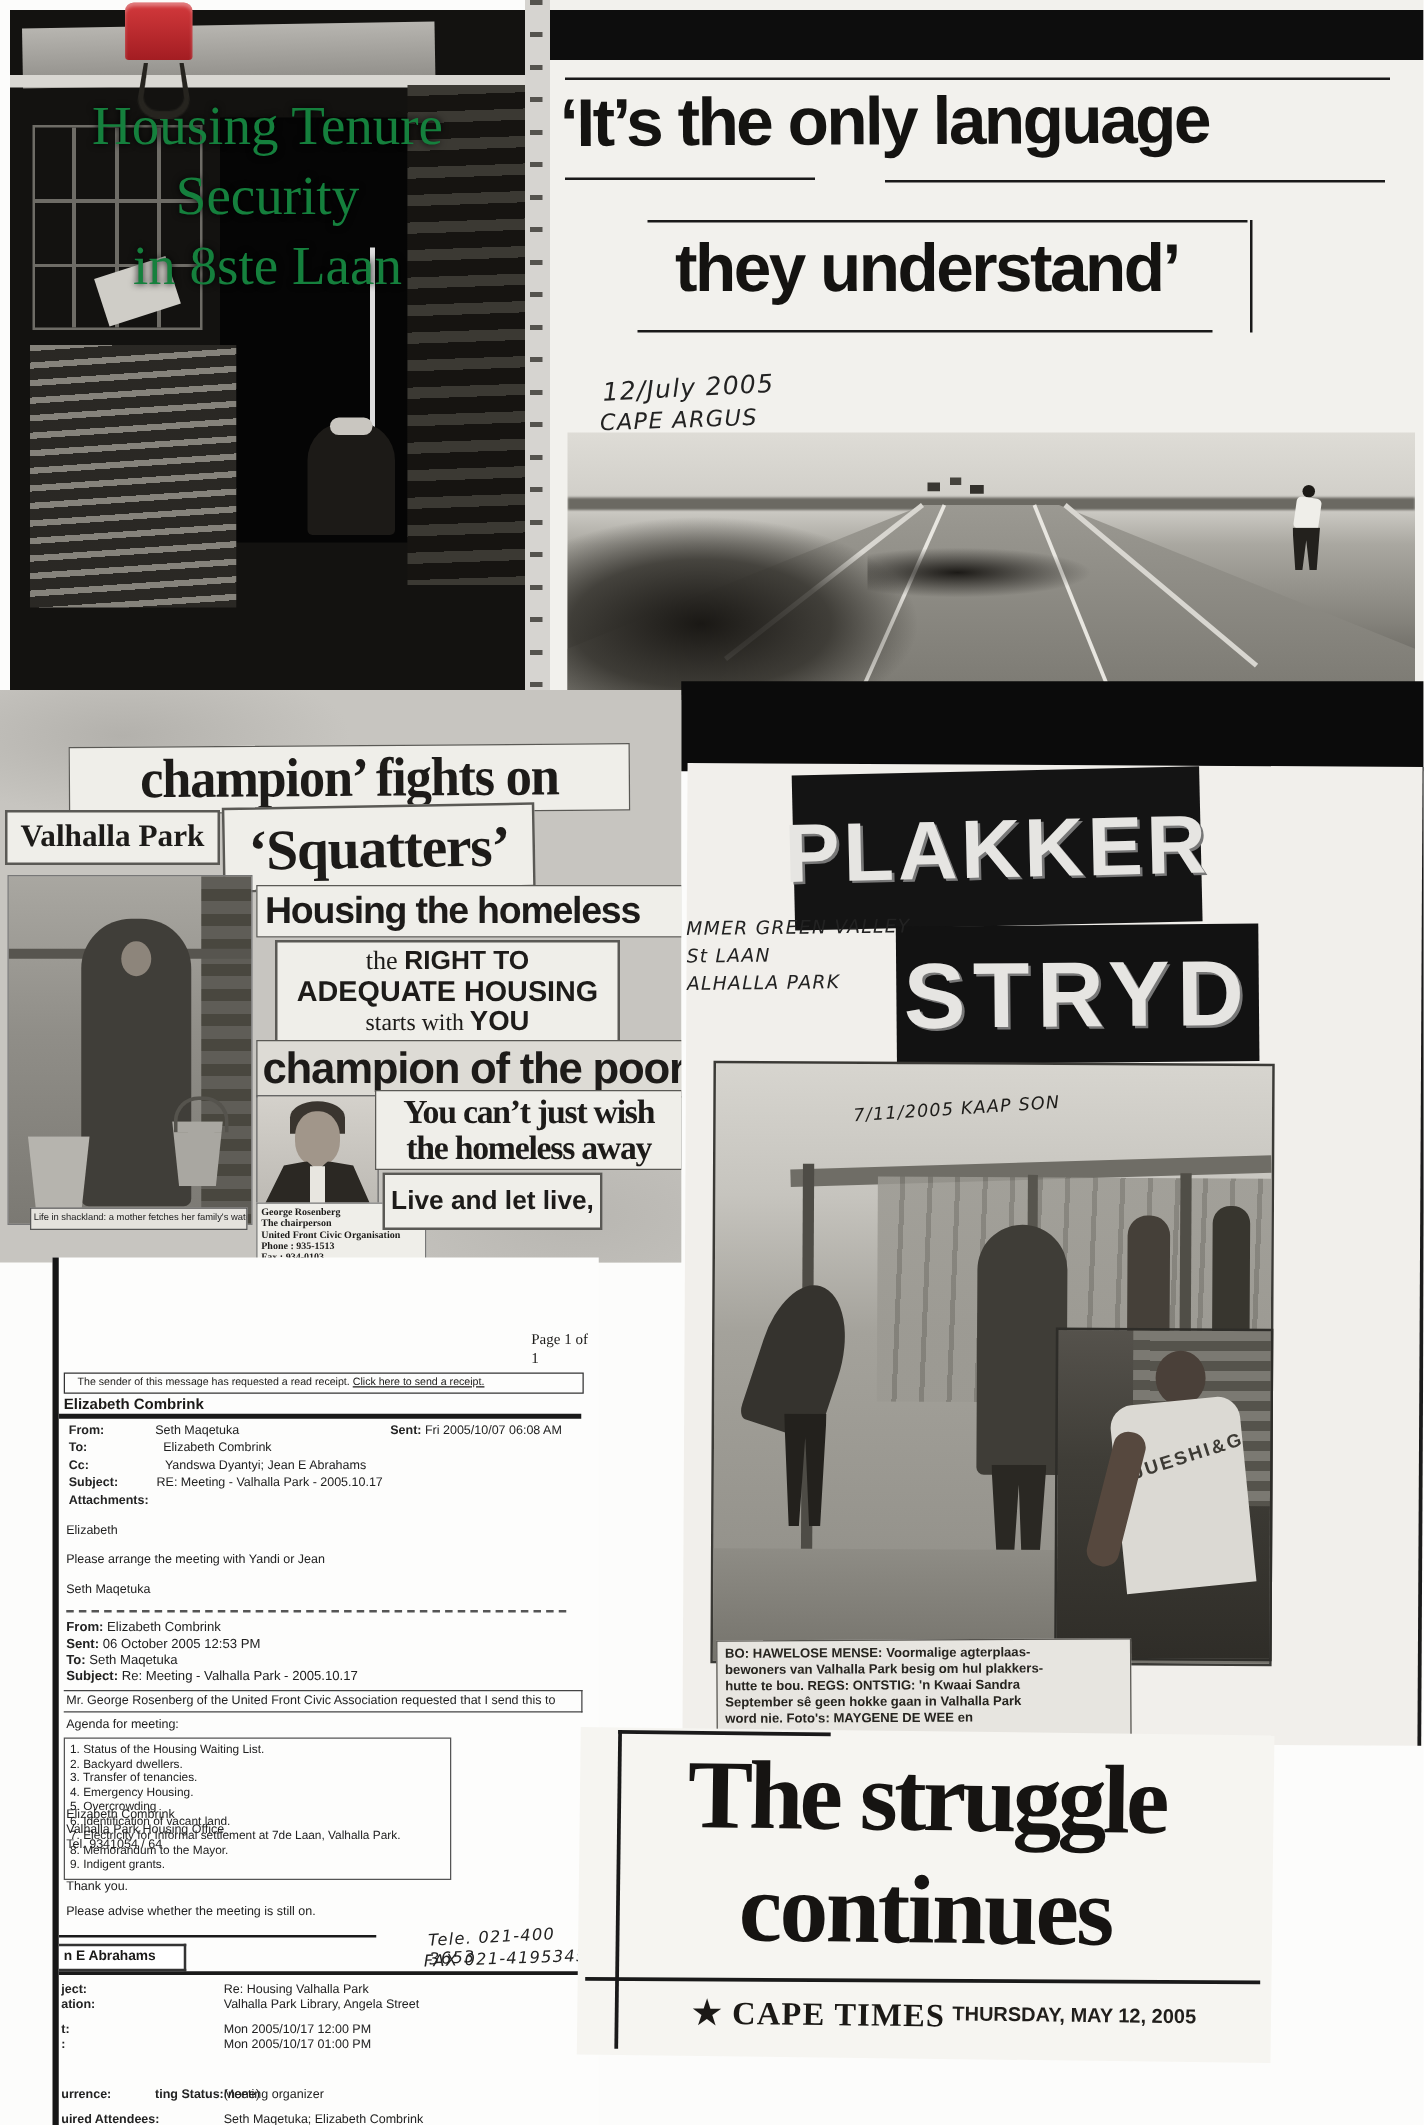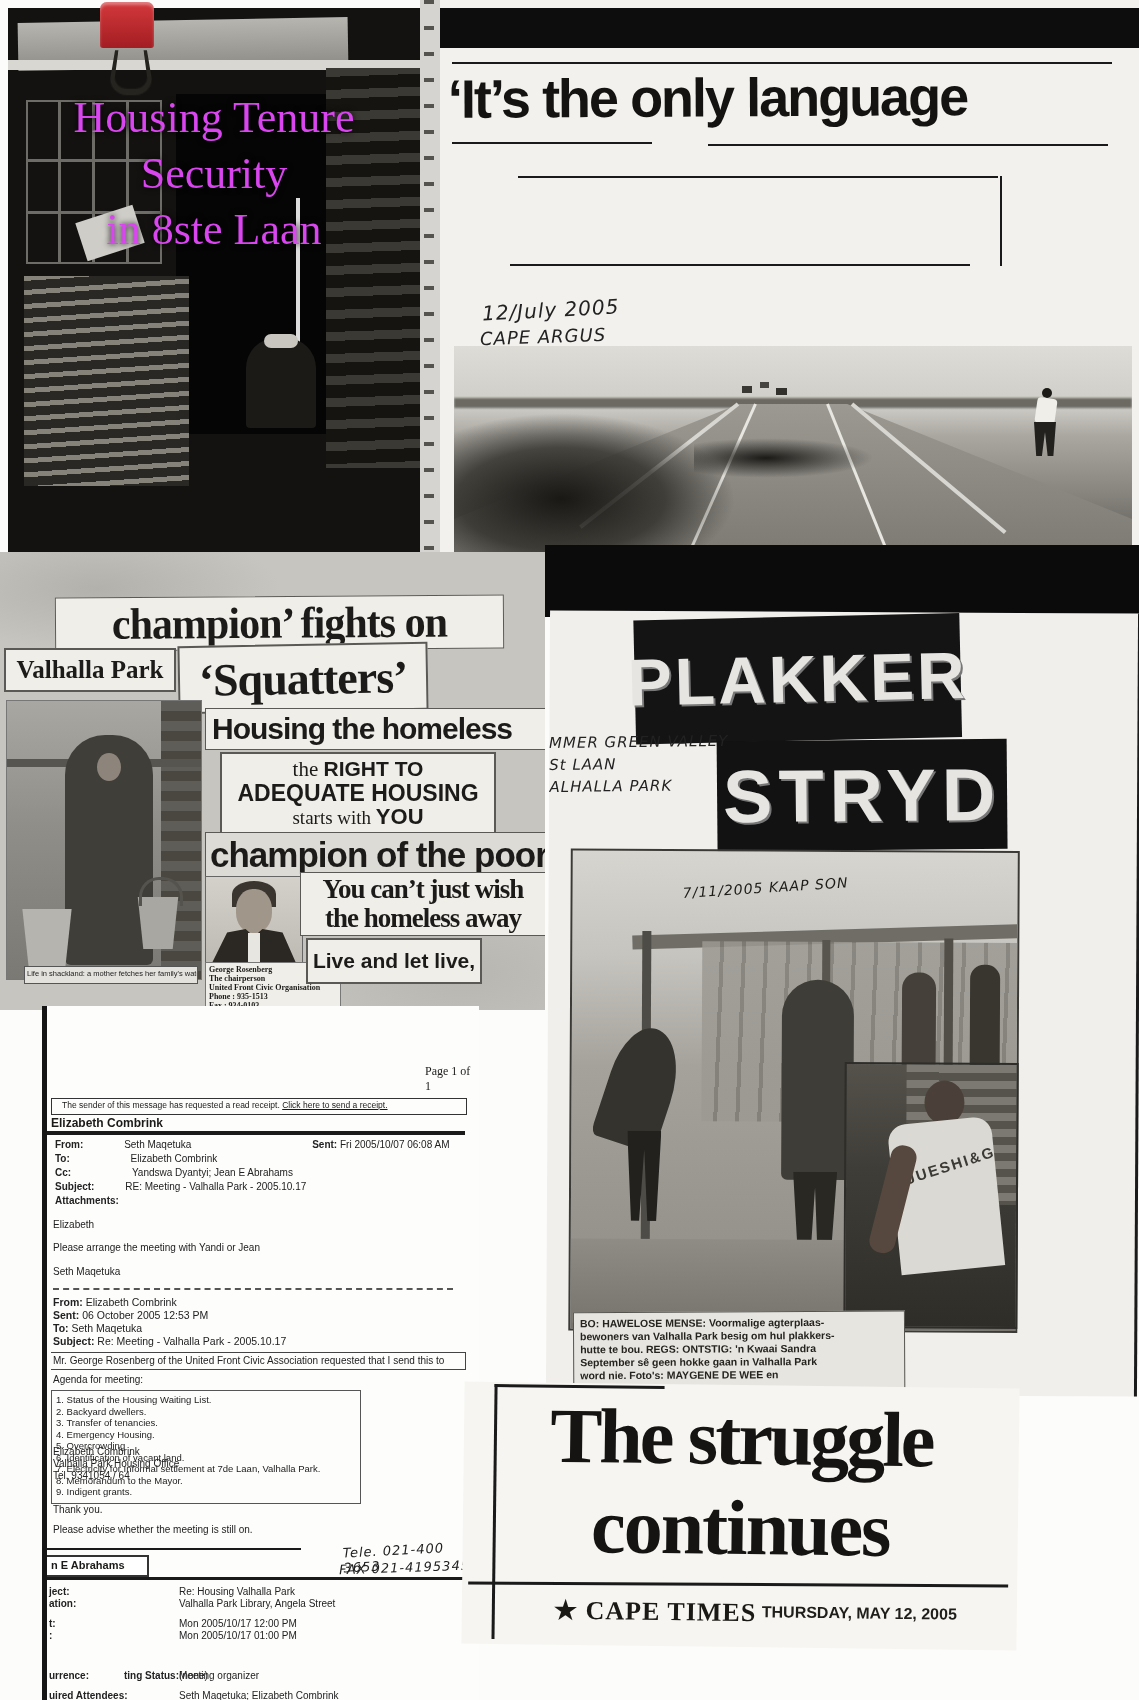--- a/index.html
+++ b/index.html
@@ -28,21 +28,21 @@
                            linear-gradient(0deg,transparent 48px,#6e6c66 48px,#6e6c66 51px,transparent 51px,transparent 100px,#6e6c66 100px,#6e6c66 103px,transparent 103px);"></div>
     <div class="abs" style="left:72px;top:205px;width:60px;height:40px;background:#cfcdc7;transform:rotate(-18deg);"></div>
     <div class="abs" style="left:168px;top:86px;width:150px;height:340px;background:#050505;"></div>
     <div class="abs" style="left:16px;top:268px;width:165px;height:210px;opacity:.92;
                 background:repeating-linear-gradient(176deg,#8f8c84 0 5px,#2c2a26 5px 14px);"></div>
     <div class="abs" style="left:318px;top:60px;width:94px;height:400px;
                 background:repeating-linear-gradient(178deg,#3b3933 0 9px,#161411 9px 22px);"></div>
     <div class="abs" style="left:288px;top:190px;width:4px;height:170px;background:#ddd;"></div>
     <div class="abs" style="left:238px;top:330px;width:70px;height:90px;background:#1c1a17;border-radius:30px 30px 4px 4px;"></div>
     <div class="abs" style="left:256px;top:326px;width:34px;height:14px;background:#c9c6c0;border-radius:8px;"></div>
-    <div class="abs serif" style="left:0;top:82px;width:412px;text-align:center;color:#d946ef;font-size:44px;line-height:56px;text-shadow:0 0 6px #000;">
+    <div class="abs serif" style="left:0;top:65px;width:412px;text-align:center;color:#15803d;font-size:44px;line-height:56px;text-shadow:0 0 6px #000;">
       <div>Housing Tenure</div>
       <div>Security</div>
       <div>in 8ste Laan</div>
     </div>
   </div>
 
   <div class="abs" style="left:100px;top:2px;width:54px;height:46px;background:linear-gradient(180deg,#d3393c,#a31d22);border-radius:7px 7px 3px 3px;box-shadow:inset 0 3px 3px rgba(255,255,255,.35);"></div>
   <div class="abs" style="left:112px;top:44px;width:30px;height:44px;
               border-left:4px solid #26241f;border-right:4px solid #26241f;border-bottom:5px solid #26241f;
               border-radius:0 0 16px 16px;transform:perspective(60px) rotateX(28deg);"></div>
@@ -51,20 +51,21 @@
               background-image:repeating-linear-gradient(180deg,#55534e 0 4px,transparent 4px 26px);background-size:10px 100%;background-repeat:no-repeat;background-position:4px 0;"></div>
 
   <div class="abs" id="argus" style="left:440px;top:0;width:699px;height:560px;background:#f2f1ed;overflow:hidden;">
     <div class="abs" style="left:0;top:8px;width:699px;height:40px;background:#0d0d0d;"></div>
     <div class="abs line" style="left:12px;top:62px;width:660px;height:2px;"></div>
     <div class="abs" style="left:8px;top:66px;width:680px;font-weight:900;font-size:54px;letter-spacing:-2px;color:#141311;transform:rotate(-0.3deg);">‘It’s the only language</div>
     <div class="abs line" style="left:12px;top:142px;width:200px;height:2px;"></div>
     <div class="abs line" style="left:268px;top:144px;width:400px;height:2px;"></div>
     <div class="abs line" style="left:78px;top:176px;width:480px;height:2px;"></div>
     <div class="abs line" style="left:560px;top:176px;width:2px;height:90px;"></div>
+    <div class="abs" style="left:100px;top:184px;width:560px;font-weight:900;font-size:54px;letter-spacing:-2px;color:#141311;">they understand’</div>
     <div class="abs line" style="left:70px;top:264px;width:460px;height:2px;"></div>
     <div class="abs hw" style="left:42px;top:298px;font-size:20px;transform:rotate(-3deg);">12/July 2005</div>
     <div class="abs hw" style="left:40px;top:326px;font-size:18px;transform:rotate(-2deg);">CAPE ARGUS</div>
 
     <div class="abs" style="left:14px;top:346px;width:678px;height:214px;overflow:hidden;
                 background:linear-gradient(180deg,#dedcd6 0%,#cfcdc7 28%,#a9a7a0 42%,#85837c 70%,#54524c 100%);">
       <div class="abs" style="left:0;top:52px;width:678px;height:10px;background:#6b6962;filter:blur(1px);"></div>
       <div class="abs" style="left:0;top:58px;width:678px;height:156px;background:linear-gradient(180deg,#9b9992,#7b7972);clip-path:polygon(42% 0,58% 0,115% 100%,-15% 100%);"></div>
       <div class="abs" style="left:300px;top:58px;width:3px;height:170px;background:#e8e6e0;transform:rotate(24deg);transform-origin:top;"></div>
       <div class="abs" style="left:372px;top:58px;width:3px;height:170px;background:#e8e6e0;transform:rotate(-22deg);transform-origin:top;"></div>

